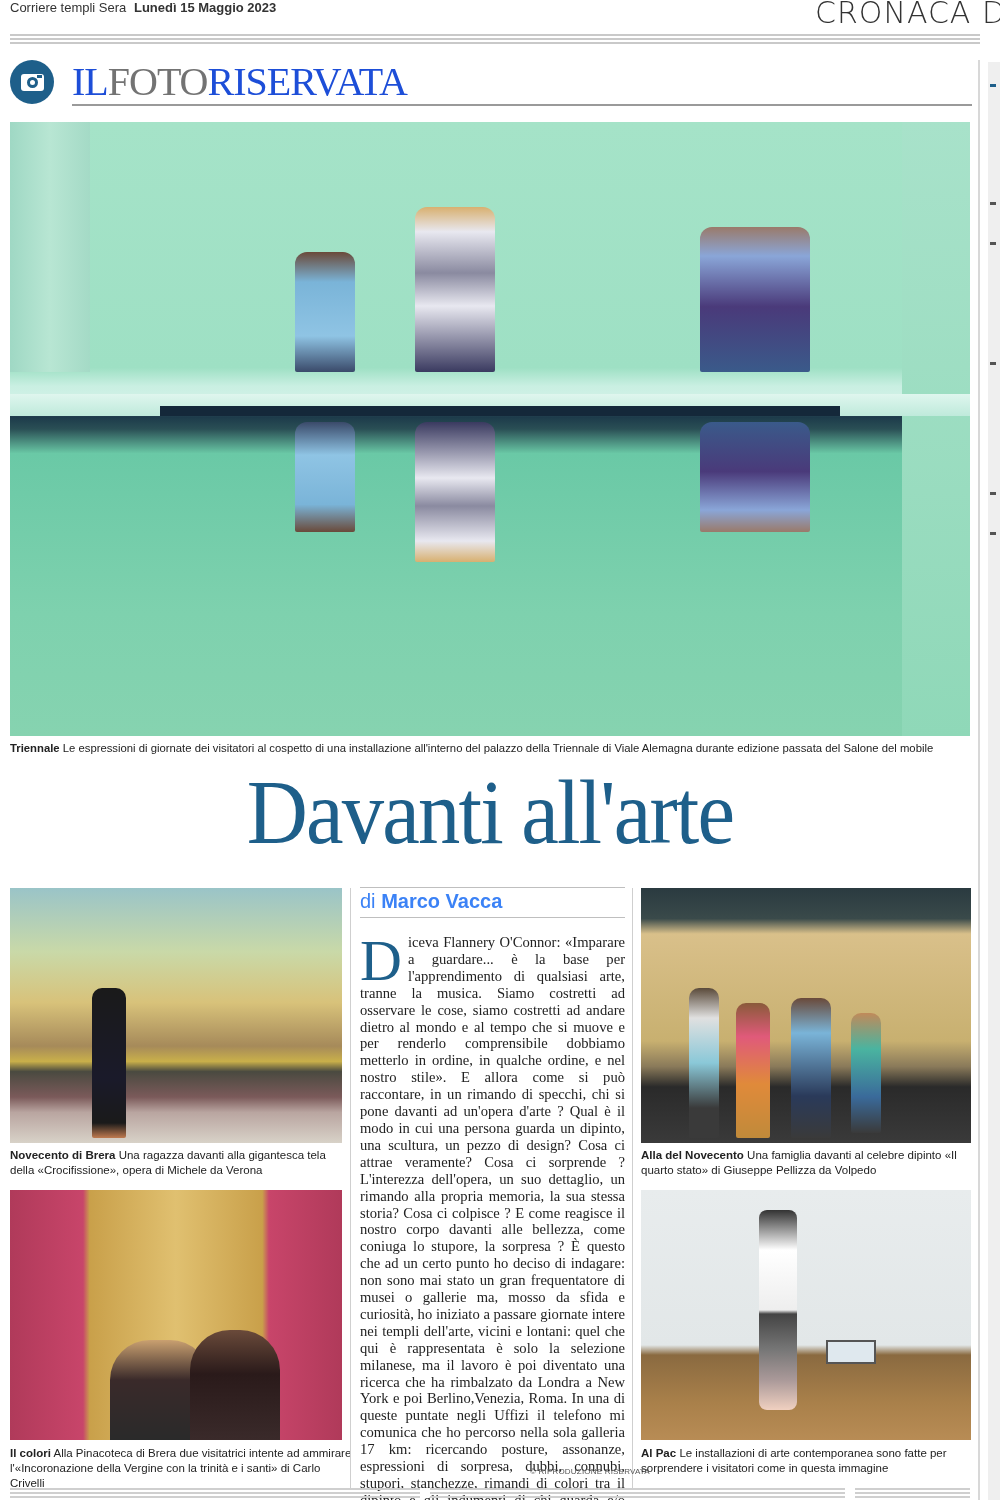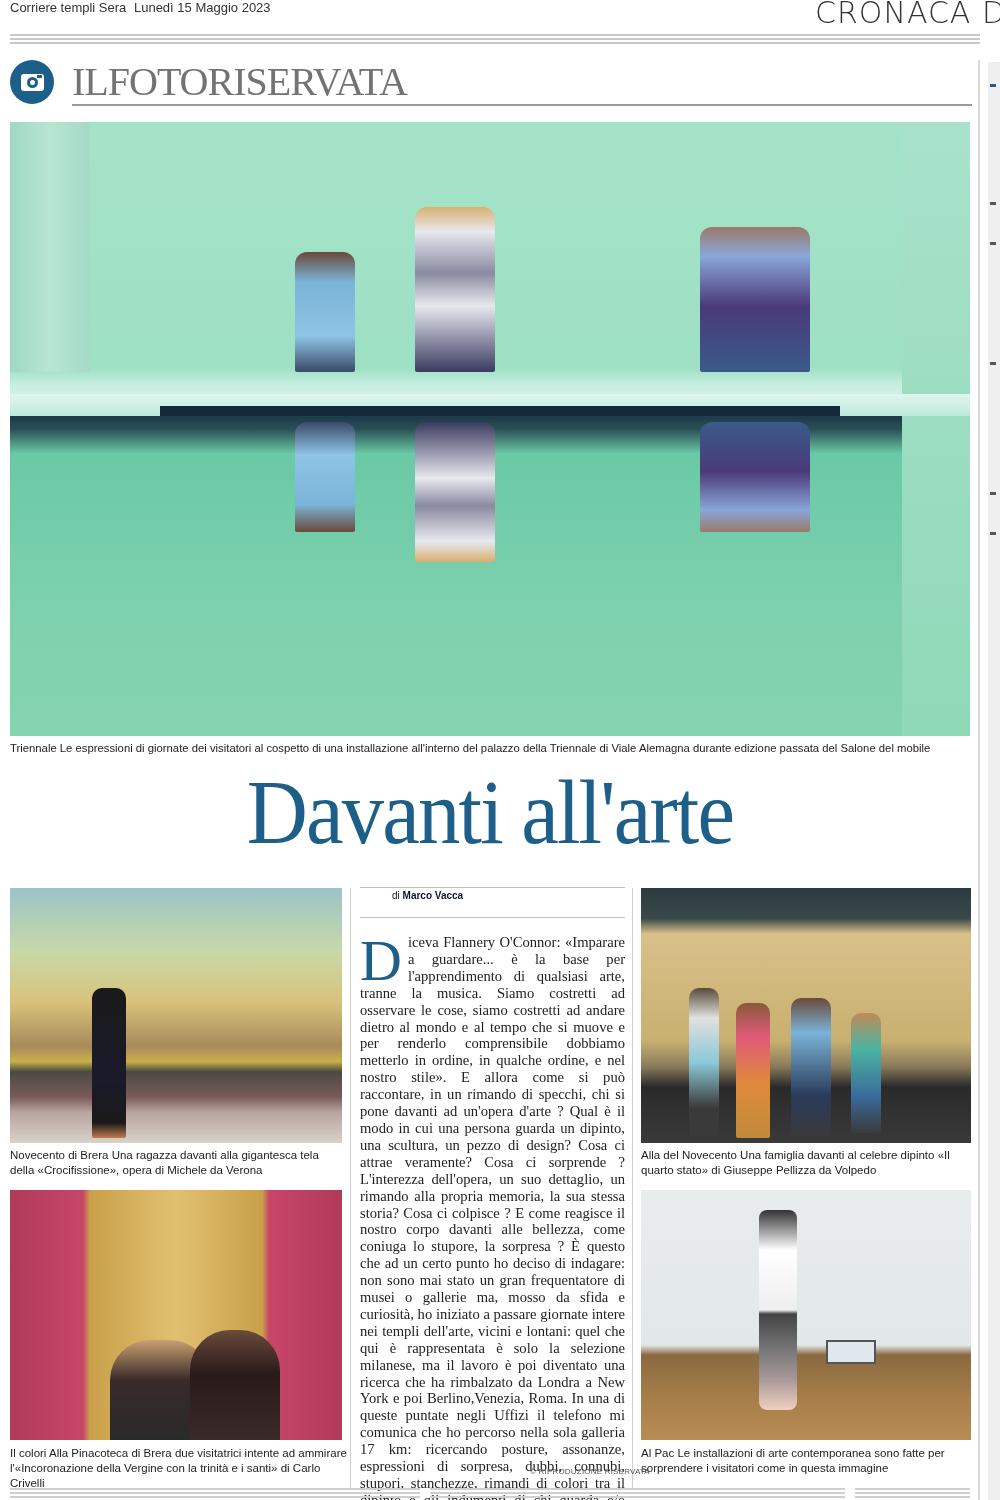--- a/index.html
+++ b/index.html
@@ -1,67 +1,67 @@
 <!DOCTYPE html>
 <html><head>
 <meta charset="utf-8">
 <style>
   * { box-sizing: border-box; margin: 0; padding: 0; }
   html, body { width: 1000px; height: 1500px; background: #ffffff; overflow: hidden; }
   body { position: relative; font-family: "Liberation Sans", sans-serif; color: #222; }
 
   .masthead-left { position: absolute; left: 10px; top: 0; font-size: 13px; color: #333; line-height: 16px; }
-  .masthead-left .date { font-weight: normal; margin-left: 4px; margin-top: 16px; }
+  .masthead-left .date { font-weight: bold; margin-left: 4px; margin-top: 16px; }
   .masthead-right { position: absolute; right: -6px; top: -4px; font-size: 30px; letter-spacing: 1px; color: #333; font-weight: 300; font-family: "DejaVu Sans", sans-serif; line-height: 34px; }
 
   .rules { position: absolute; left: 10px; height: 12px; }
   .rules span { display: block; height: 2px; background: #c9c9c9; margin-bottom: 2px; }
 
   .section-head { position: absolute; left: 10px; top: 58px; height: 48px; display: flex; align-items: center; }
   .cam { width: 44px; height: 44px; border-radius: 50%; background: #1e5f8a; position: relative; }
   .cam .body { position: absolute; left: 11px; top: 14px; width: 23px; height: 17px; background: #fff; border-radius: 3px; }
   .cam .lens { position: absolute; left: 17px; top: 17px; width: 11px; height: 11px; border-radius: 50%; border: 3px solid #1e5f8a; }
   .cam .flash { position: absolute; left: 27px; top: 15px; width: 5px; height: 3px; background: #1e5f8a; }
   .section-title { margin-left: 18px; font-family: "Liberation Serif", serif; font-size: 40px; letter-spacing: -1px; line-height: 44px; }
-  .section-title .a { color: #737373; }
+  .section-title .a { color: #1d4ed8; }
   .section-title .b { color: #737373; }
   .section-rule { position: absolute; left: 72px; top: 104px; width: 900px; height: 2px; background: #9a9a9a; }
 
   .sidebar-edge { position: absolute; left: 978px; top: 60px; width: 2px; height: 1440px; background: #d8d8d8; }
   .sidebar { position: absolute; left: 988px; top: 62px; width: 12px; height: 1438px; background: #efefef; }
   .sidebar .dot { position: absolute; left: 2px; width: 6px; height: 3px; background: #555; }
 
   .photo { position: absolute; overflow: hidden; }
   .hero { left: 10px; top: 122px; width: 960px; height: 614px;
     background: linear-gradient(180deg, #a5e3c8 0%, #9ee0c4 40%, #c9efe2 43%, #d4f2e8 46%, #1c3a4a 48%, #2a4f55 50%, #6ac9a6 54%, #7ed1ae 80%, #86d3b0 100%); }
   .hero .curtain { position: absolute; left: 0; top: 0; width: 80px; height: 250px; background: linear-gradient(90deg,#9fd8c4,#b8e6d3,#a4dac6); }
   .hero .wallR { position: absolute; right: 0; top: 0; width: 68px; height: 614px; background: linear-gradient(180deg,#a8e2ca,#8fd8b8); }
   .hero .pool-edge { position: absolute; left: 0; top: 272px; width: 960px; height: 22px; background: linear-gradient(180deg,#dff6ee,#bfeadb); }
   .hero .pool-rim { position: absolute; left: 150px; top: 284px; width: 680px; height: 10px; background: #14283a; }
   .hero .person { position: absolute; border-radius: 12px 12px 2px 2px; }
 
   .caption { position: absolute; font-size: 11.5px; line-height: 15px; color: #222; }
-  .caption b { font-weight: normal; margin-top: 36px; }
+  .caption b { font-weight: bold; margin-top: 36px; }
 
   .headline { position: absolute; left: 0; top: 762px; width: 980px; text-align: center; font-family: "Liberation Serif", serif; font-size: 92px; line-height: 100px; color: #1e5f8a; letter-spacing: -2px; transform: scaleX(0.92); }
 
   .brera1 { left: 10px; top: 888px; width: 332px; height: 255px;
     background: linear-gradient(180deg, #9ac4c8 0%, #c9d9a8 25%, #d8c27a 45%, #a68a5a 62%, #c9b04a 68%, #4a4a40 72%, #7b5a5a 82%, #b9a5a0 88%, #d8d2c8 100%); }
   .brera2 { left: 10px; top: 1190px; width: 332px; height: 250px;
     background: linear-gradient(90deg, #b03a5a 0%, #c8456a 22%, #c9a04a 24%, #e0c070 50%, #c9a04a 76%, #c8456a 78%, #b03a5a 100%); }
   .nove { left: 641px; top: 888px; width: 330px; height: 255px;
     background: linear-gradient(180deg, #2a3a40 0%, #3a4a4a 12%, #d9c08a 18%, #c8b070 60%, #8a7a5a 70%, #2a2a2a 78%, #3a3a3a 100%); }
   .pac { left: 641px; top: 1190px; width: 330px; height: 250px;
     background: linear-gradient(180deg, #e8eced 0%, #e2e7e8 62%, #8a6a40 66%, #a9804a 85%, #b88c55 100%); }
   .pac .figure { position: absolute; left: 118px; top: 20px; width: 38px; height: 200px; background: linear-gradient(180deg,#333 0%,#fff 20%,#eee 50%,#444 52%,#777 70%,#a99 85%,#f0d0c0 100%); border-radius: 8px; }
   .pac .screen { position: absolute; left: 185px; top: 150px; width: 50px; height: 24px; background: #dfe8ee; border: 2px solid #555; }
 
   .col-rule { position: absolute; background: #cfcfcf; width: 1px; }
   .byline-rule { position: absolute; left: 360px; width: 265px; height: 1px; background: #bfbfbf; }
-  .byline { position: absolute; left: 360px; top: 890px; font-size: 10px; color: #0f172a; margin-left: 32px; }
+  .byline { position: absolute; left: 360px; top: 890px; font-size: 20px; color: #3b82f6; }
   .byline b { font-weight: bold; }
 
   .article { position: absolute; left: 360px; top: 934px; width: 265px; font-family: "Liberation Serif", serif; font-size: 14.6px; line-height: 16.9px; color: #222; text-align: justify; hyphens: auto; }
   .dropcap { float: left; font-size: 58px; line-height: 46px; color: #1e5f8a; margin: 4px 6px 0 0; font-family: "Liberation Serif", serif; }
   .copyright { position: absolute; left: 530px; top: 1467px; font-size: 8px; color: #555; letter-spacing: 0.2px; }
 
   .bottom-rules { position: absolute; top: 1488px; height: 10px; }
   .bottom-rules span { display: block; height: 2px; background: #cfcfcf; margin-bottom: 2px; }
 </style>
 </head>

